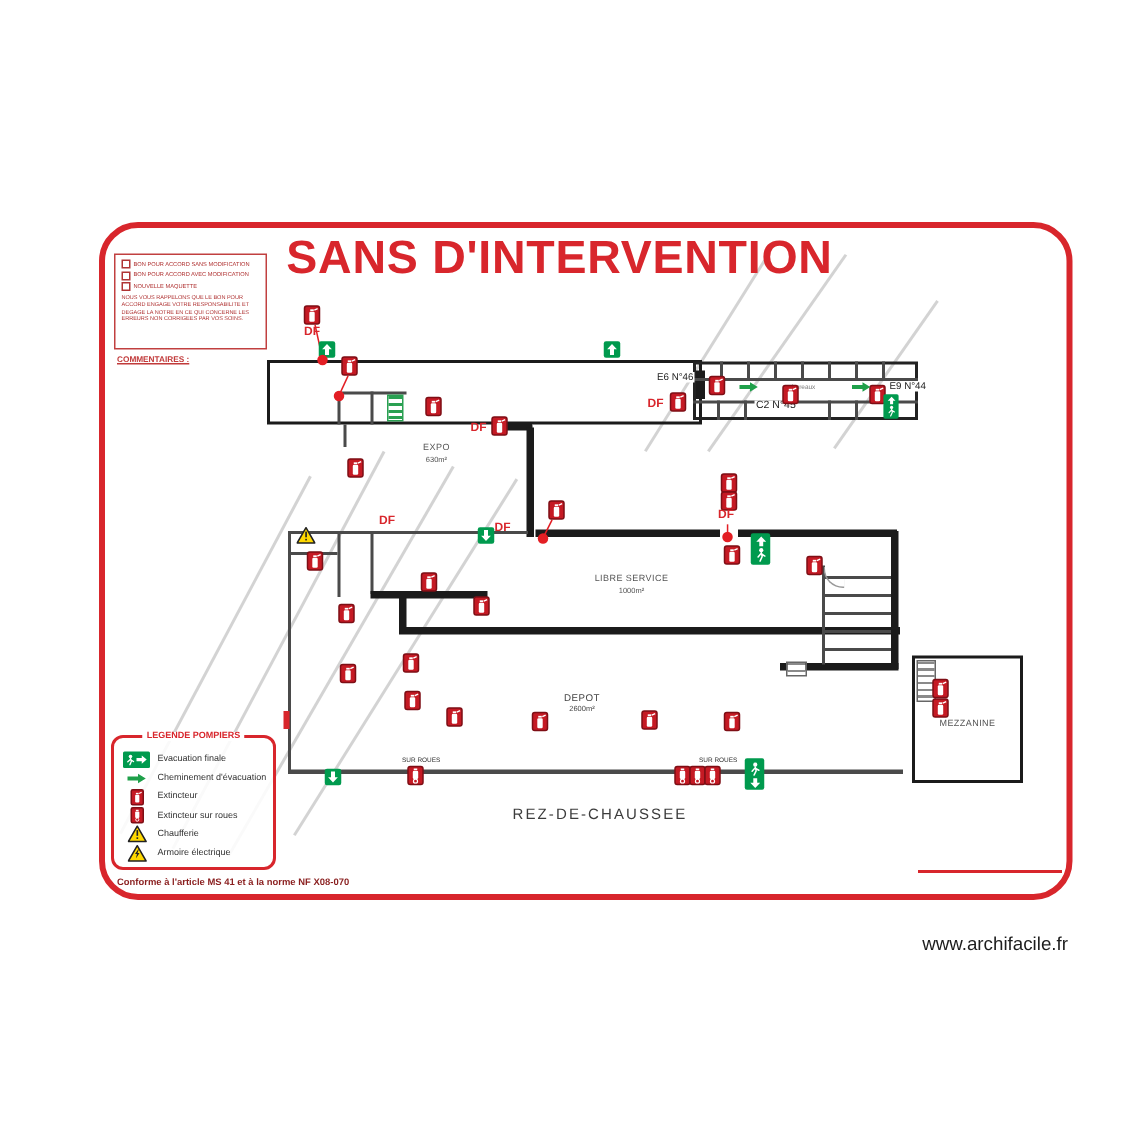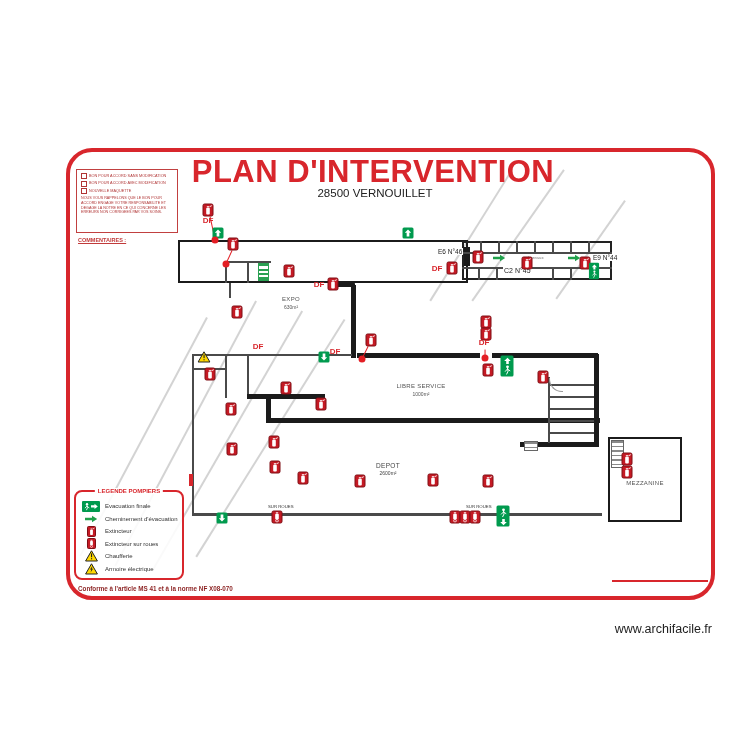--- a/index.html
+++ b/index.html
@@ -85,23 +85,22 @@
   <div class="wm" style="left:80px;top:555px;width:270px;transform:rotate(-62deg);"></div>
   <div class="wm" style="left:115px;top:565px;width:300px;transform:rotate(-62deg);"></div>
   <div class="wm" style="left:152px;top:570px;width:300px;transform:rotate(-60deg);"></div>
   <div class="wm" style="left:196px;top:556px;width:280px;transform:rotate(-58deg);"></div>
   <div class="wm" style="left:430px;top:300px;width:150px;transform:rotate(-58deg);"></div>
   <div class="wm" style="left:472px;top:300px;width:160px;transform:rotate(-55deg);"></div>
   <div class="wm" style="left:556px;top:298px;width:120px;transform:rotate(-55deg);"></div>
 
   <div class="sheet"></div>
 
-  <div class="title">PLAN D'INTERVENTION</div>
+  <div class="title">SANS D'INTERVENTION</div>
   <div class="head-block">
-    <div class="head-a2">28500 VERNOUILLET</div>
   </div>
 
   <div class="approval">
     <div id="cb-rows">
         <div class="cb-row">
           <span class="cb"></span>
           <span class="cb-label">BON POUR ACCORD SANS MODIFICATION</span>
         </div>
         <div class="cb-row">
           <span class="cb"></span>
@@ -188,20 +187,21 @@
   <div class="room-lbl" style="left:608px;top:480px;width:74px;">
     <span class="room-name">MEZZANINE</span>
   </div>
   <div class="tiny-lbl" style="left:528px;top:255px;color:#777;">bureaux</div>
   <div class="tiny-lbl" style="left:268px;top:504px;">SUR ROUES</div>
   <div class="tiny-lbl" style="left:466px;top:504px;">SUR ROUES</div>
   <div class="off-lbl" style="left:437px;top:248px;">E6 N°46</div>
   <div class="off-lbl" style="left:503px;top:267px;font-size:7px;">C2 N°45</div>
   <div class="off-lbl" style="left:592px;top:254px;">E9 N°44</div>
 
+  <div class="floor-label">REZ-DE-CHAUSSEE</div>
   <div class="compliance">Conforme à l'article MS 41 et à la norme NF X08-070</div>
 
   <div id="symbols">
       <div class="leader" style="left: 210px; top: 216px; width: 23.5372px; transform: rotate(77.7352deg);"></div>
       <div class="leader" style="left: 232px; top: 250px; width: 14.3178px; transform: rotate(114.775deg);"></div>
       <div class="leader" style="left: 368px; top: 346px; width: 13.4164px; transform: rotate(116.565deg);"></div>
       <div class="leader" style="left: 485px; top: 349px; width: 8px; transform: rotate(90deg);"></div>
       <div class="sym sym-ext" style="left: 208px; top: 210px;">
         <svg viewBox="0 0 10 12" width="9" height="11">
           <rect x="3" y="3.6" width="4" height="7.4" rx="1" fill="#fff"></rect>

